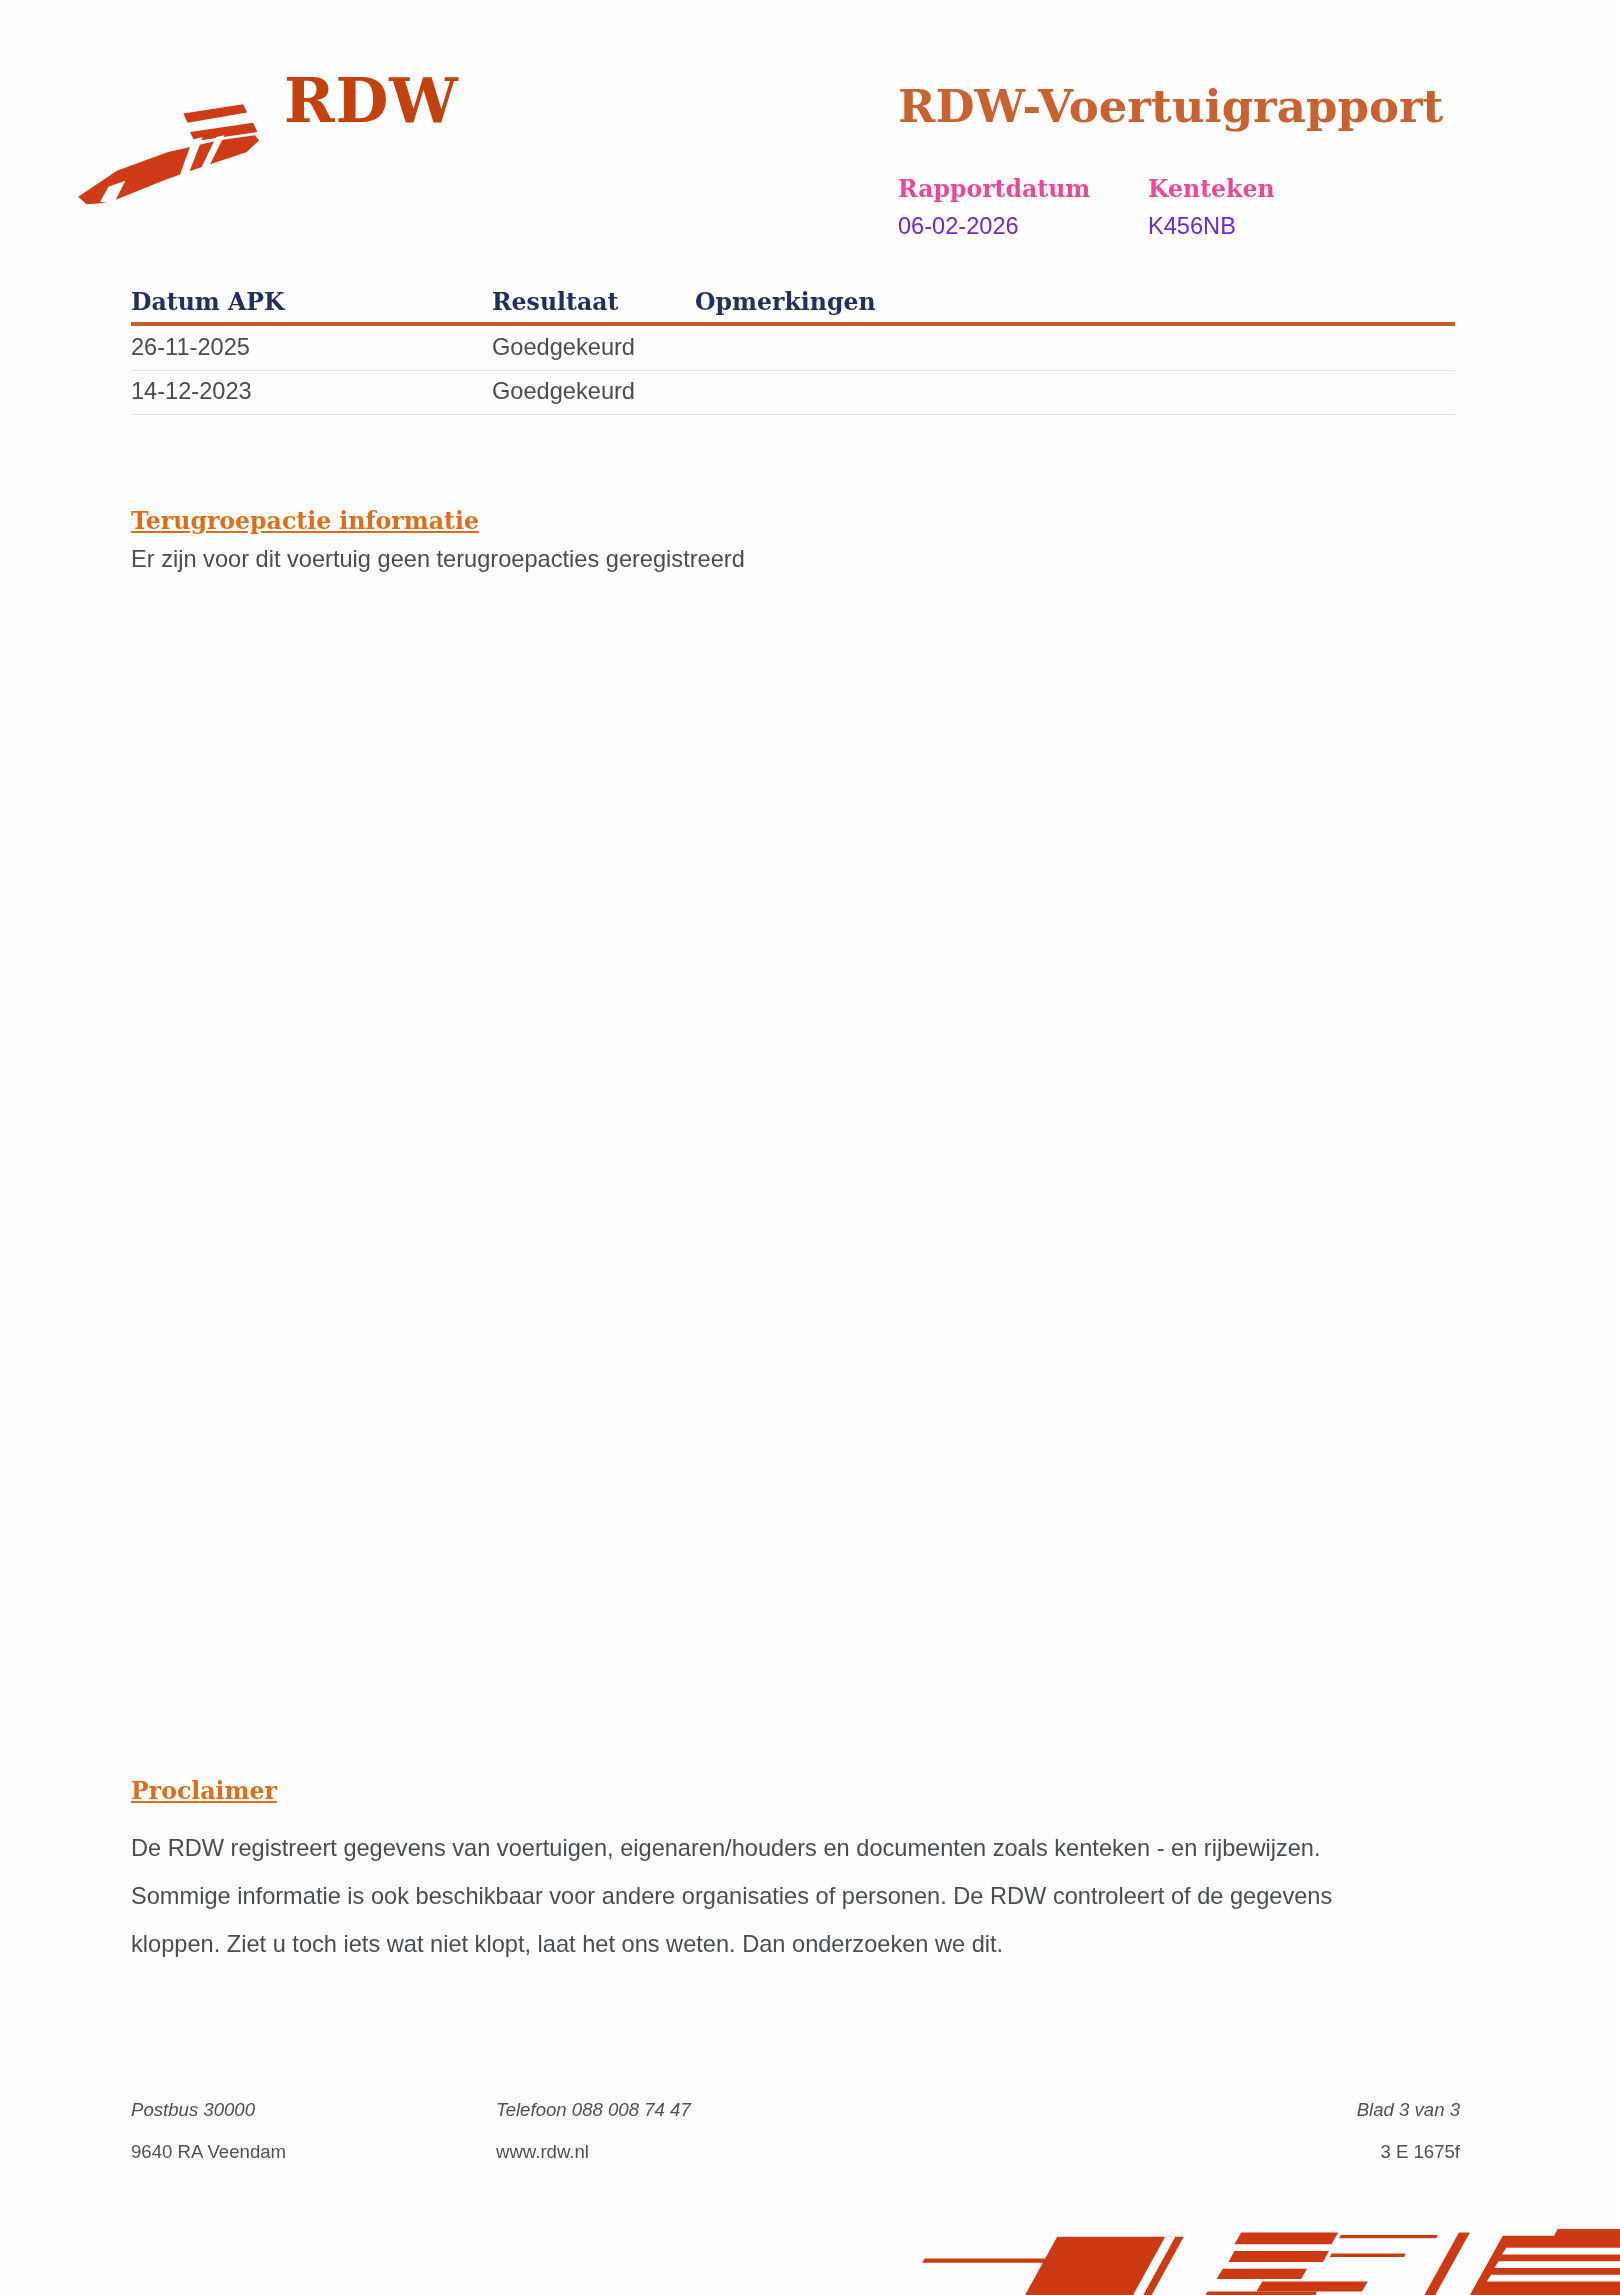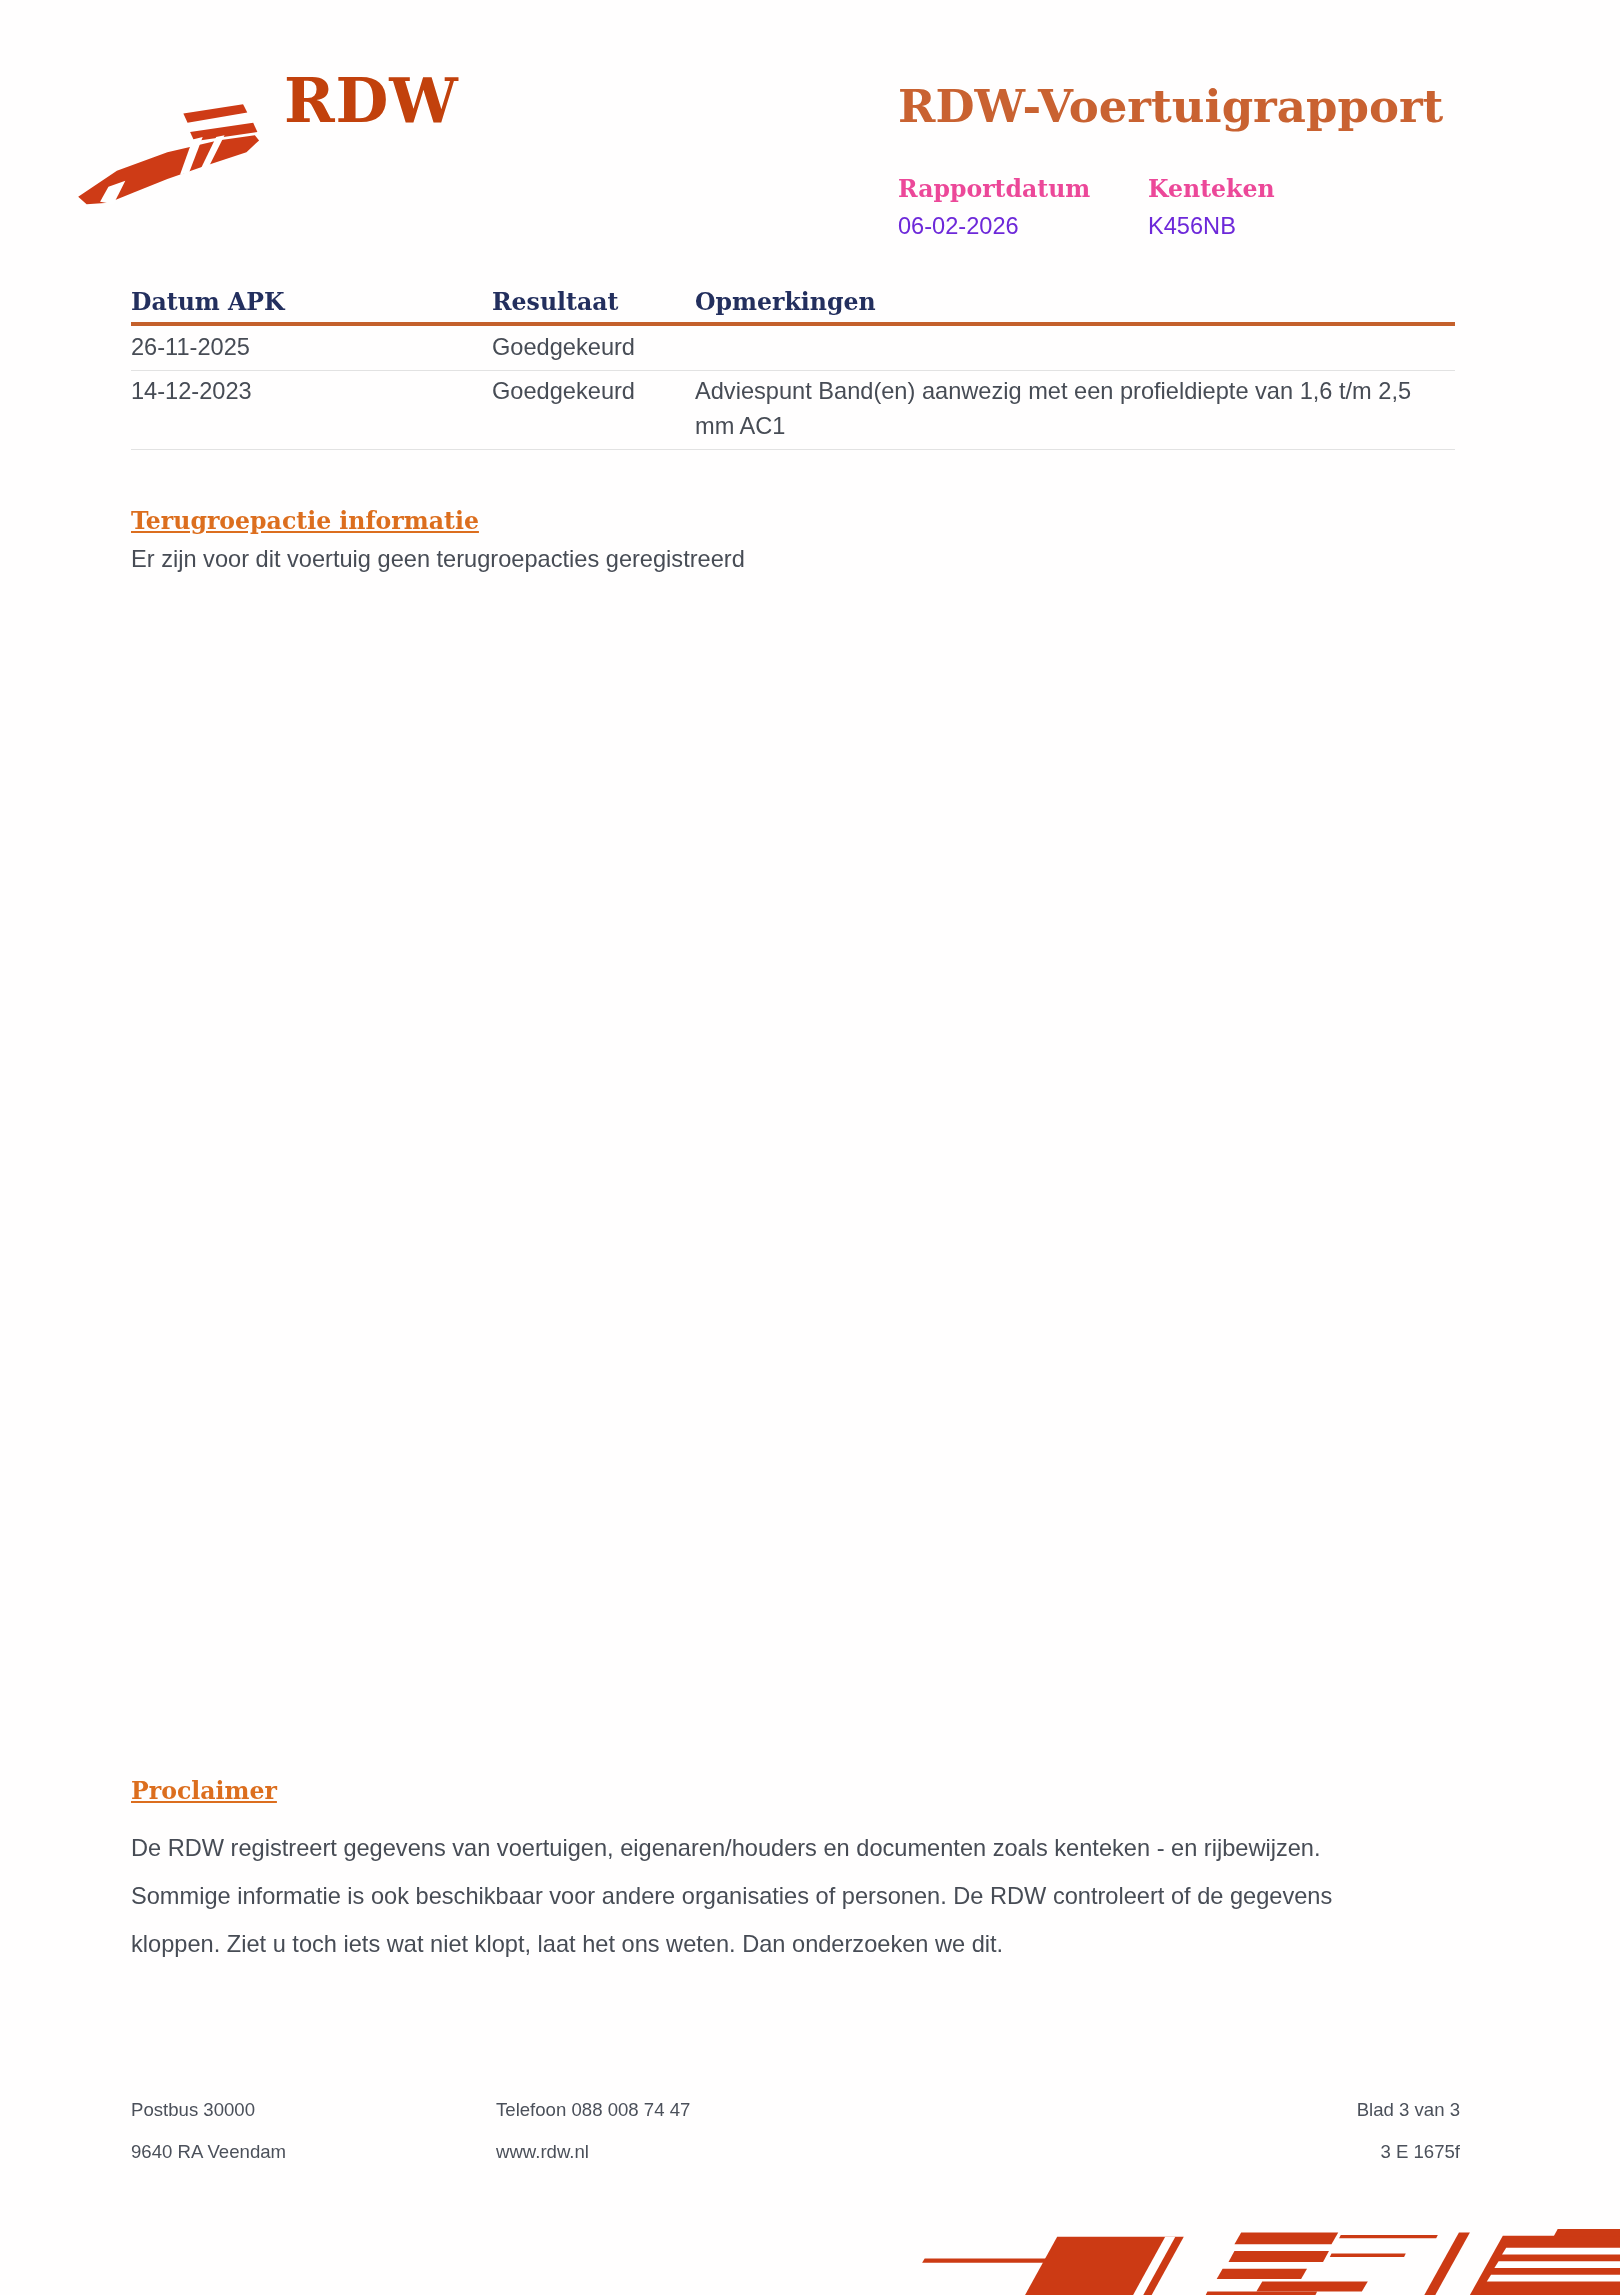--- a/index.html
+++ b/index.html
@@ -57,21 +57,21 @@
     font-size:23.6px;line-height:29px;color:#474C55;
   }
   .proclaimer-title{top:1778px;}
   .proclaimer-body{
     position:absolute;left:131px;top:1824px;width:1271px;
     font-size:23.6px;line-height:48px;color:#474C55;
   }
 
   
   .footer-row{position:absolute;left:131px;width:1329px;height:22px;}
-  .footer-row1{top:2099px;}
+  .footer-row1{top:2099px;font-style:italic;}
   .footer-row2{top:2141px;}
   .footer-item{
     position:absolute;top:0;
     font-size:18.6px;line-height:22px;color:#4B505A;white-space:nowrap;
   }
   .f-left{left:0;}
   .f-mid{left:365px;}
   .f-right{right:0;text-align:right;}
 
   
@@ -116,21 +116,20 @@
 
     <div class="trow">
       <div class="td">26-11-2025</div>
       <div class="td">Goedgekeurd</div>
       <div class="td td-remarks"></div>
     </div>
 
     <div class="trow">
       <div class="td">14-12-2023</div>
       <div class="td">Goedgekeurd</div>
-      <div class="td td-remarks">Adviespunt Band(en) aanwezig met een profieldiepte van 1,6 t/m 2,5 mm AC1</div>
     </div>
   </div>
 
   <h2 class="section-title recall-title slab">Terugroepactie informatie</h2>
   <div class="recall-body">Er zijn voor dit voertuig geen terugroepacties geregistreerd</div>
 
   <h2 class="section-title proclaimer-title slab">Proclaimer</h2>
   <div class="proclaimer-body">De RDW registreert gegevens van voertuigen, eigenaren/houders en documenten zoals kenteken - en rijbewijzen. Sommige informatie is ook beschikbaar voor andere organisaties of personen. De RDW controleert of de gegevens kloppen. Ziet u toch iets wat niet klopt, laat het ons weten. Dan onderzoeken we dit.</div>
 
   <div class="footer-row footer-row1">

